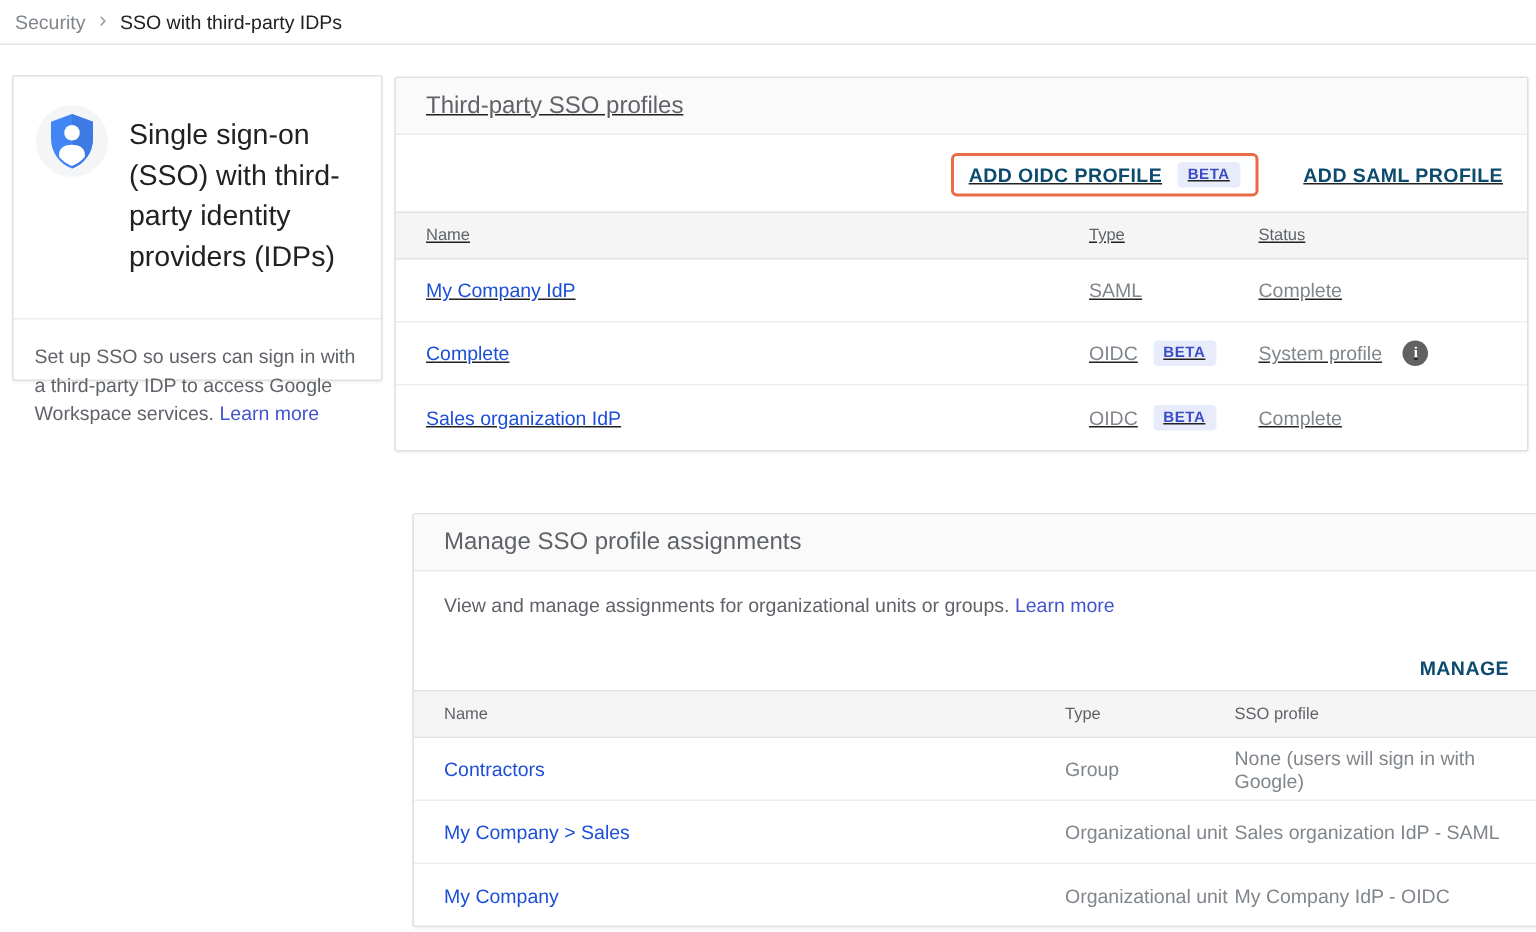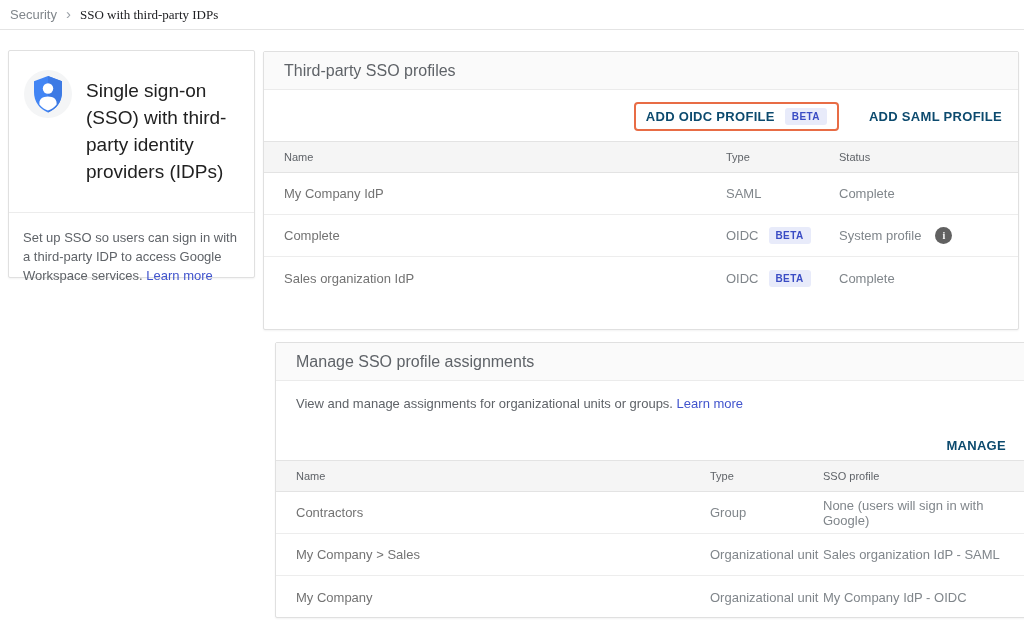--- a/index.html
+++ b/index.html
@@ -16,21 +16,21 @@
   .breadcrumb-bar {
     position: absolute; top: 0; left: 0; width: 1024px; height: 30px;
     display: flex; align-items: center; gap: 9px;
     padding-left: 10px;
     border-bottom: 1px solid #e4e4e4;
     background: #fff;
     font-size: 13px;
   }
   .crumb-parent { color: #80868b; cursor: pointer; }
   .crumb-sep { color: #9aa0a6; font-size: 15px; line-height: 1; padding-bottom: 2px; }
-  .crumb-current { color: #202124; font-family: Liberation Serif, serif; }
+  .crumb-current { color: #202124; }
 
   
   .card {
     position: absolute;
     background: #fff;
     border: 1px solid #e0e0e0;
     border-radius: 2px;
     box-shadow: 0 1px 2px rgba(0,0,0,0.05);
   }
   .card-header {
@@ -48,34 +48,34 @@
     line-height: 18px;
     color: #5f6368;
   }
   a.link, .link {
     color: #4154cd;
     text-decoration: none;
     cursor: pointer;
   }
 
   
-  .overview-card { left: 8px; top: 50px; width: 247px; height: 228px; }
+  .overview-card { left: 8px; top: 50px; width: 247px; height: 204px; }
   .overview-top { position: relative; height: 162px; border-bottom: 1px solid #ececec; }
   .shield-wrap { position: absolute; left: 14px; top: 18px; width: 50px; height: 50px; }
   .overview-title {
     position: absolute; left: 77px; top: 26px; right: 6px;
     font-size: 19px; line-height: 27px; color: #212121;
   }
   .overview-desc {
     padding: 15px 14px;
     font-size: 13px; line-height: 19px; color: #5f6368;
   }
 
   
-  .profiles-card { left: 263px; top: 51px; width: 756px; height: 279px; }
+  .profiles-card { left: 263px; top: 51px; width: 756px; height: 250px; text-decoration: underline; }
   .assignments-card { left: 275px; top: 342px; width: 756px; height: 276px; }
 
   .actions-row {
     display: flex; justify-content: flex-end; align-items: center;
     padding: 8px 16px 0 16px;
     height: 44px;
   }
   .text-button {
     font-size: 13px; font-weight: 600; letter-spacing: 0.3px;
     color: #0c4a6e; cursor: pointer; background: none; border: none;
@@ -117,21 +117,21 @@
   .tbl-row {
     display: grid; align-items: center;
     height: 42px;
     border-bottom: 1px solid #ededed;
     font-size: 13px;
     cursor: pointer;
   }
   .tbl-row:last-child { border-bottom: none; }
   .cols-profiles { grid-template-columns: 462px 113px 1fr; }
   .cols-assign  { grid-template-columns: 434px 113px 1fr; }
-  .cell-name { padding-left: 20px; color: #737373; }
+  .cell-name { padding-left: 20px; color: #1d4ed8; }
   .tbl-header .cell-name { color: #5f6368; }
   .cell-sub { color: #80868b; display: flex; align-items: center; }
   .info-icon {
     width: 17px; height: 17px; border-radius: 50%;
     background: #616161; color: #ffffff;
     font-size: 10px; font-weight: 700; font-style: normal;
     display: inline-flex; align-items: center; justify-content: center;
     margin-left: 14px; cursor: pointer;
     font-family: "Liberation Serif", serif;
   }

